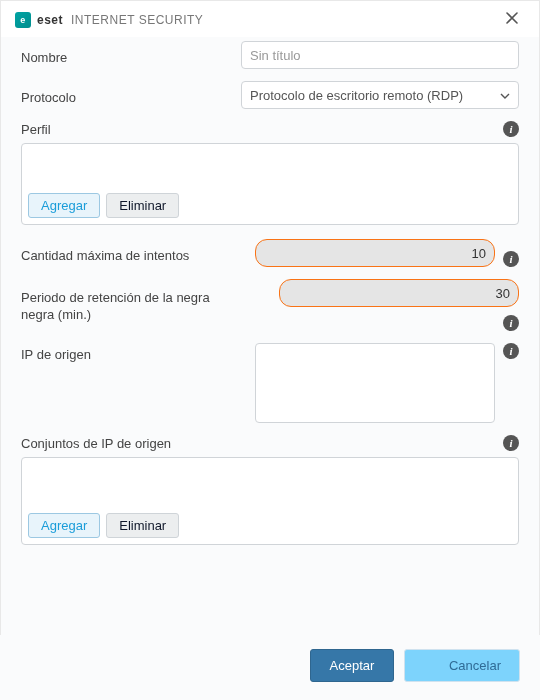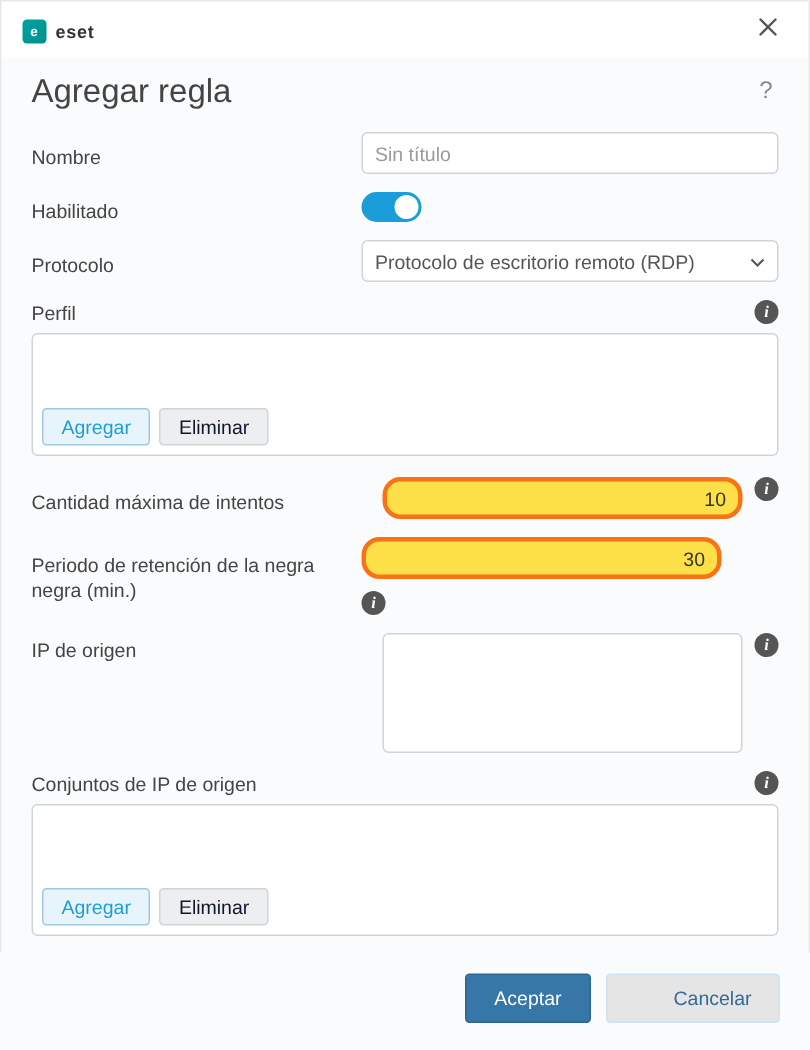--- a/index.html
+++ b/index.html
@@ -66,43 +66,43 @@
     gap: 10px;
   }
   .row-top { align-items: flex-start; }
   .label {
     width: 210px;
     min-width: 210px;
     color: #444;
     padding-top: 4px;
     font-size: 13px;
   }
-  .field { flex: 1; display:flex; align-items:flex-start; gap:8px; }
+  .field { flex: 1; display:flex; align-items:flex-end; gap:8px; }
   .text-input, .select {
     width: 100%;
     height: 28px;
     border: 1px solid #d0d4d8;
     border-radius: 4px;
     padding: 0 8px;
     font-size: 13px;
     color: #555;
     background: #fff;
     font-family: inherit;
   }
   .text-input::placeholder { color:#999; }
   .num-input {
     width: 240px;
     height: 28px;
-    border: 3px solid #f97316;
+    border: 1px solid #f97316;
     border-radius: 12px;
     padding: 0 8px;
     text-align: right;
     font-size: 13px;
     color: #333;
-    background: #fde047;
+    background: #e5e5e5;
     font-family: inherit;
   }
   .select {
     display:flex; align-items:center; justify-content:space-between;
     cursor:pointer;
   }
   .chevron { color:#666; font-size:12px; }
   .toggle {
     width: 40px; height: 20px; border-radius: 10px;
     background: #1b9dd9;
@@ -172,67 +172,56 @@
     cursor:pointer;
     text-align:center;
     border:1px solid transparent;
   }
   .btn-primary {
     background:#3677a8;
     color:#fff;
     border-color:#2f668f;
   }
   .btn-secondary {
-    background:#e5e5e5;
+    background:#7dd3fc;
     color:#2f6b96;
     border-color:#cfe2ef;
     padding-left:44px;
   }
   .profile-listbox-outer { margin-bottom: 14px; }
   .listbox.profile { min-height: 82px; }
   .listbox.ipsets  { min-height: 88px; }
 </style>
 </head>
 <body>
 
 <div class="titlebar">
   <div class="brand">
     <div class="brand-icon">e</div>
     <span class="brand-bold">eset</span>
+    <span class="brand-light">INTERNET SECURITY</span>
   </div>
   <div class="titlebar-spacer"></div>
   <div class="close-btn">
     <svg width="14" height="14" viewBox="0 0 14 14">
         <path d="M2 2 L12 12 M12 2 L2 12" stroke="#555" stroke-width="1.6" stroke-linecap="round"></path>
       </svg>
   </div>
 </div>
 
 <div class="content">
 
-  <div class="header-row">
-    <h1>Agregar regla</h1>
-    <div class="help-icon">?</div>
-  </div>
 
   <div class="row">
     <div class="label">Nombre</div>
     <div class="field">
       <input class="text-input" placeholder="Sin título" style="">
     </div>
   </div>
 
-  <div class="row">
-    <div class="label">Habilitado</div>
-    <div class="field">
-      <div class="toggle">
-        <div class="toggle-knob"></div>
-      </div>
-    </div>
-  </div>
 
 
   <div class="row">
     <div class="label">Protocolo</div>
     <div class="field">
       <div class="select">
         <span>Protocolo de escritorio remoto (RDP)</span>
         <span class="chevron">
           <svg width="10" height="6" viewBox="0 0 10 6">
               <path d="M1 1 L5 5 L9 1" fill="none" stroke="#555" stroke-width="1.4"></path>

